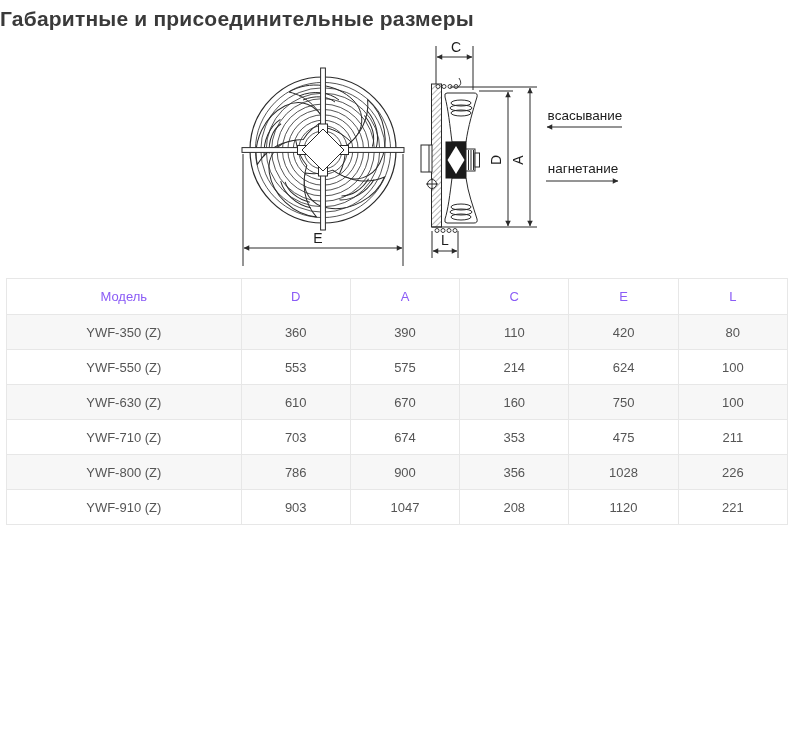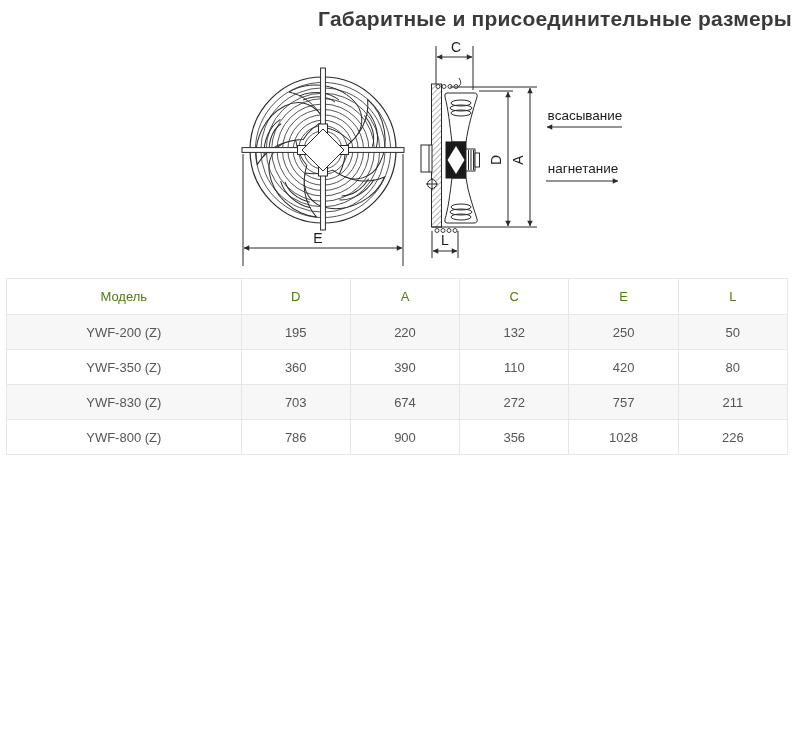--- a/index.html
+++ b/index.html
@@ -6,30 +6,30 @@
     --border-color:#e7e7e7;
     --stripe-color:#f7f7f7;
     --text-color:#555555;
     --title-color:#3a3a3a;
     --line-color:#2a2a2a;
   }
   *{box-sizing:border-box;margin:0;padding:0;}
   html,body{background:#ffffff;}
   body{font-family:"Liberation Sans",sans-serif;}
   .page{position:relative;width:792px;height:752px;background:#fff;overflow:hidden;}
-  .title{position:absolute;top:7px;left:0;width:100%;text-align:right;
+  .title{position:absolute;top:7px;left:0;width:100%;text-align:left;
          font-size:21px;font-weight:600;color:var(--title-color);letter-spacing:.2px;}
   .diagram{position:absolute;top:40px;left:0;color:var(--line-color);}
   .diagram text{font-family:"Liberation Sans",sans-serif;fill:#1c1c1c;}
   .tbl-wrap{position:absolute;top:278px;left:6px;width:782px;}
   table{width:100%;border-collapse:collapse;table-layout:fixed;
         font-size:13px;color:var(--text-color);}
   th,td{border:1px solid var(--border-color);height:35px;text-align:center;
         font-weight:normal;vertical-align:middle;background:#fff;}
-  th{height:36px;color:#4d7c0f;}
+  th{height:36px;color:#8b5cf6;}
   tbody tr:nth-child(odd) td{background:var(--stripe-color);}
   col.c-model{width:234px;}
   col.c-num{width:109px;}
 </style>
 </head>
 <body>
 
 <div class="page">
 
   <h1 class="title">Габаритные и присоединительные размеры</h1>
@@ -198,48 +198,64 @@
             <th>Модель</th>
             <th>D</th>
             <th>A</th>
             <th>C</th>
             <th>E</th>
             <th>L</th>
           </tr>
       </thead>
       <tbody>
           <tr>
-            <td>YWF-200 (Z)</td>
-            <td>195</td>
-            <td>220</td>
-            <td>132</td>
-            <td>250</td>
-            <td>50</td>
-          </tr>
-          <tr>
             <td>YWF-350 (Z)</td>
             <td>360</td>
             <td>390</td>
             <td>110</td>
             <td>420</td>
             <td>80</td>
           </tr>
           <tr>
-            <td>YWF-830 (Z)</td>
+            <td>YWF-550 (Z)</td>
+            <td>553</td>
+            <td>575</td>
+            <td>214</td>
+            <td>624</td>
+            <td>100</td>
+          </tr>
+          <tr>
+            <td>YWF-630 (Z)</td>
+            <td>610</td>
+            <td>670</td>
+            <td>160</td>
+            <td>750</td>
+            <td>100</td>
+          </tr>
+          <tr>
+            <td>YWF-710 (Z)</td>
             <td>703</td>
             <td>674</td>
-            <td>272</td>
-            <td>757</td>
+            <td>353</td>
+            <td>475</td>
             <td>211</td>
           </tr>
           <tr>
             <td>YWF-800 (Z)</td>
             <td>786</td>
             <td>900</td>
             <td>356</td>
             <td>1028</td>
             <td>226</td>
           </tr>
+          <tr>
+            <td>YWF-910 (Z)</td>
+            <td>903</td>
+            <td>1047</td>
+            <td>208</td>
+            <td>1120</td>
+            <td>221</td>
+          </tr>
         </tbody>
     </table>
   </div>
 
 </div>
 
 </body></html>

